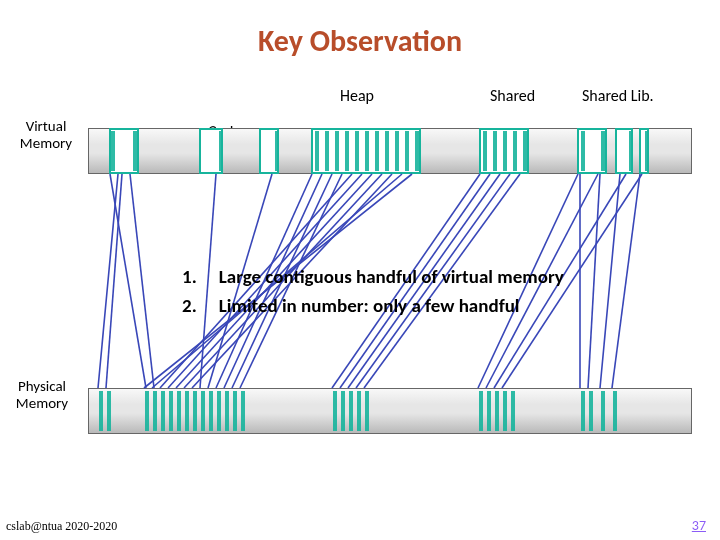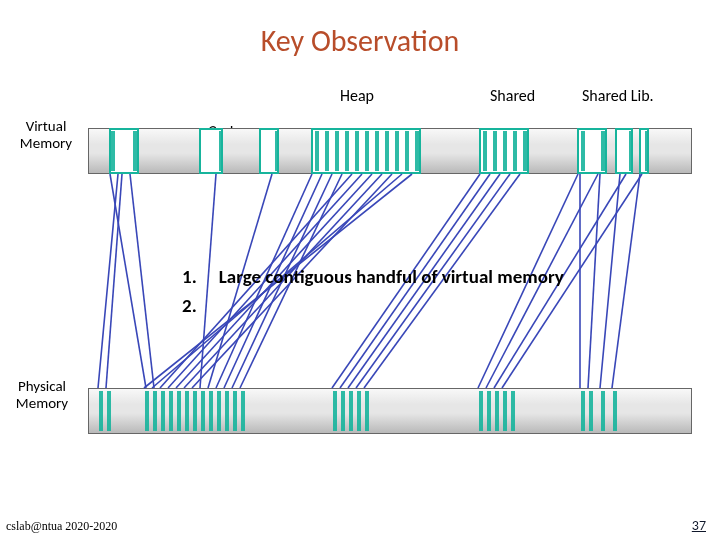--- a/index.html
+++ b/index.html
@@ -12,21 +12,21 @@
     overflow: hidden;
   }
   .title {
     position: absolute;
     top: 22px;
     left: 0;
     right: 0;
     text-align: center;
     font-size: 30px;
     color: #b84d2a;
-    font-weight: 400;
+    font-weight: 700;
   }
   .section-label {
     position: absolute;
     font-size: 16px;
     color: #000;
   }
   .side-label {
     position: absolute;
     font-size: 15px;
     color: #000;
@@ -72,21 +72,21 @@
     bottom: 6px;
     font-size: 12px;
     color: #000;
     font-family: "Times New Roman", serif;
   }
   .footer-right {
     position: absolute;
     right: 14px;
     bottom: 6px;
     font-size: 14px;
-    color: #0f172a;
+    color: #8b5cf6;
     text-decoration: underline;
   }
   svg.lines {
     position: absolute;
     left: 0; top: 0;
     width: 720px; height: 540px;
     pointer-events: none;
   }
   svg.lines line {
     stroke: #3947b8;
@@ -213,17 +213,18 @@
     <line x1="640" y1="174" x2="612" y2="388"></line>
   </svg>
 
 <div class="obs-list">
   <div class="obs-row">
     <span>1.</span>
     <span>Large contiguous handful of virtual memory</span>
   </div>
   <div class="obs-row">
     <span>2.</span>
+    <span>Limited in number: only a few handful</span>
   </div>
 </div>
 
 <div class="footer-left">cslab@ntua 2020-2020</div>
 <div class="footer-right">37</div>
 
 </body></html>

